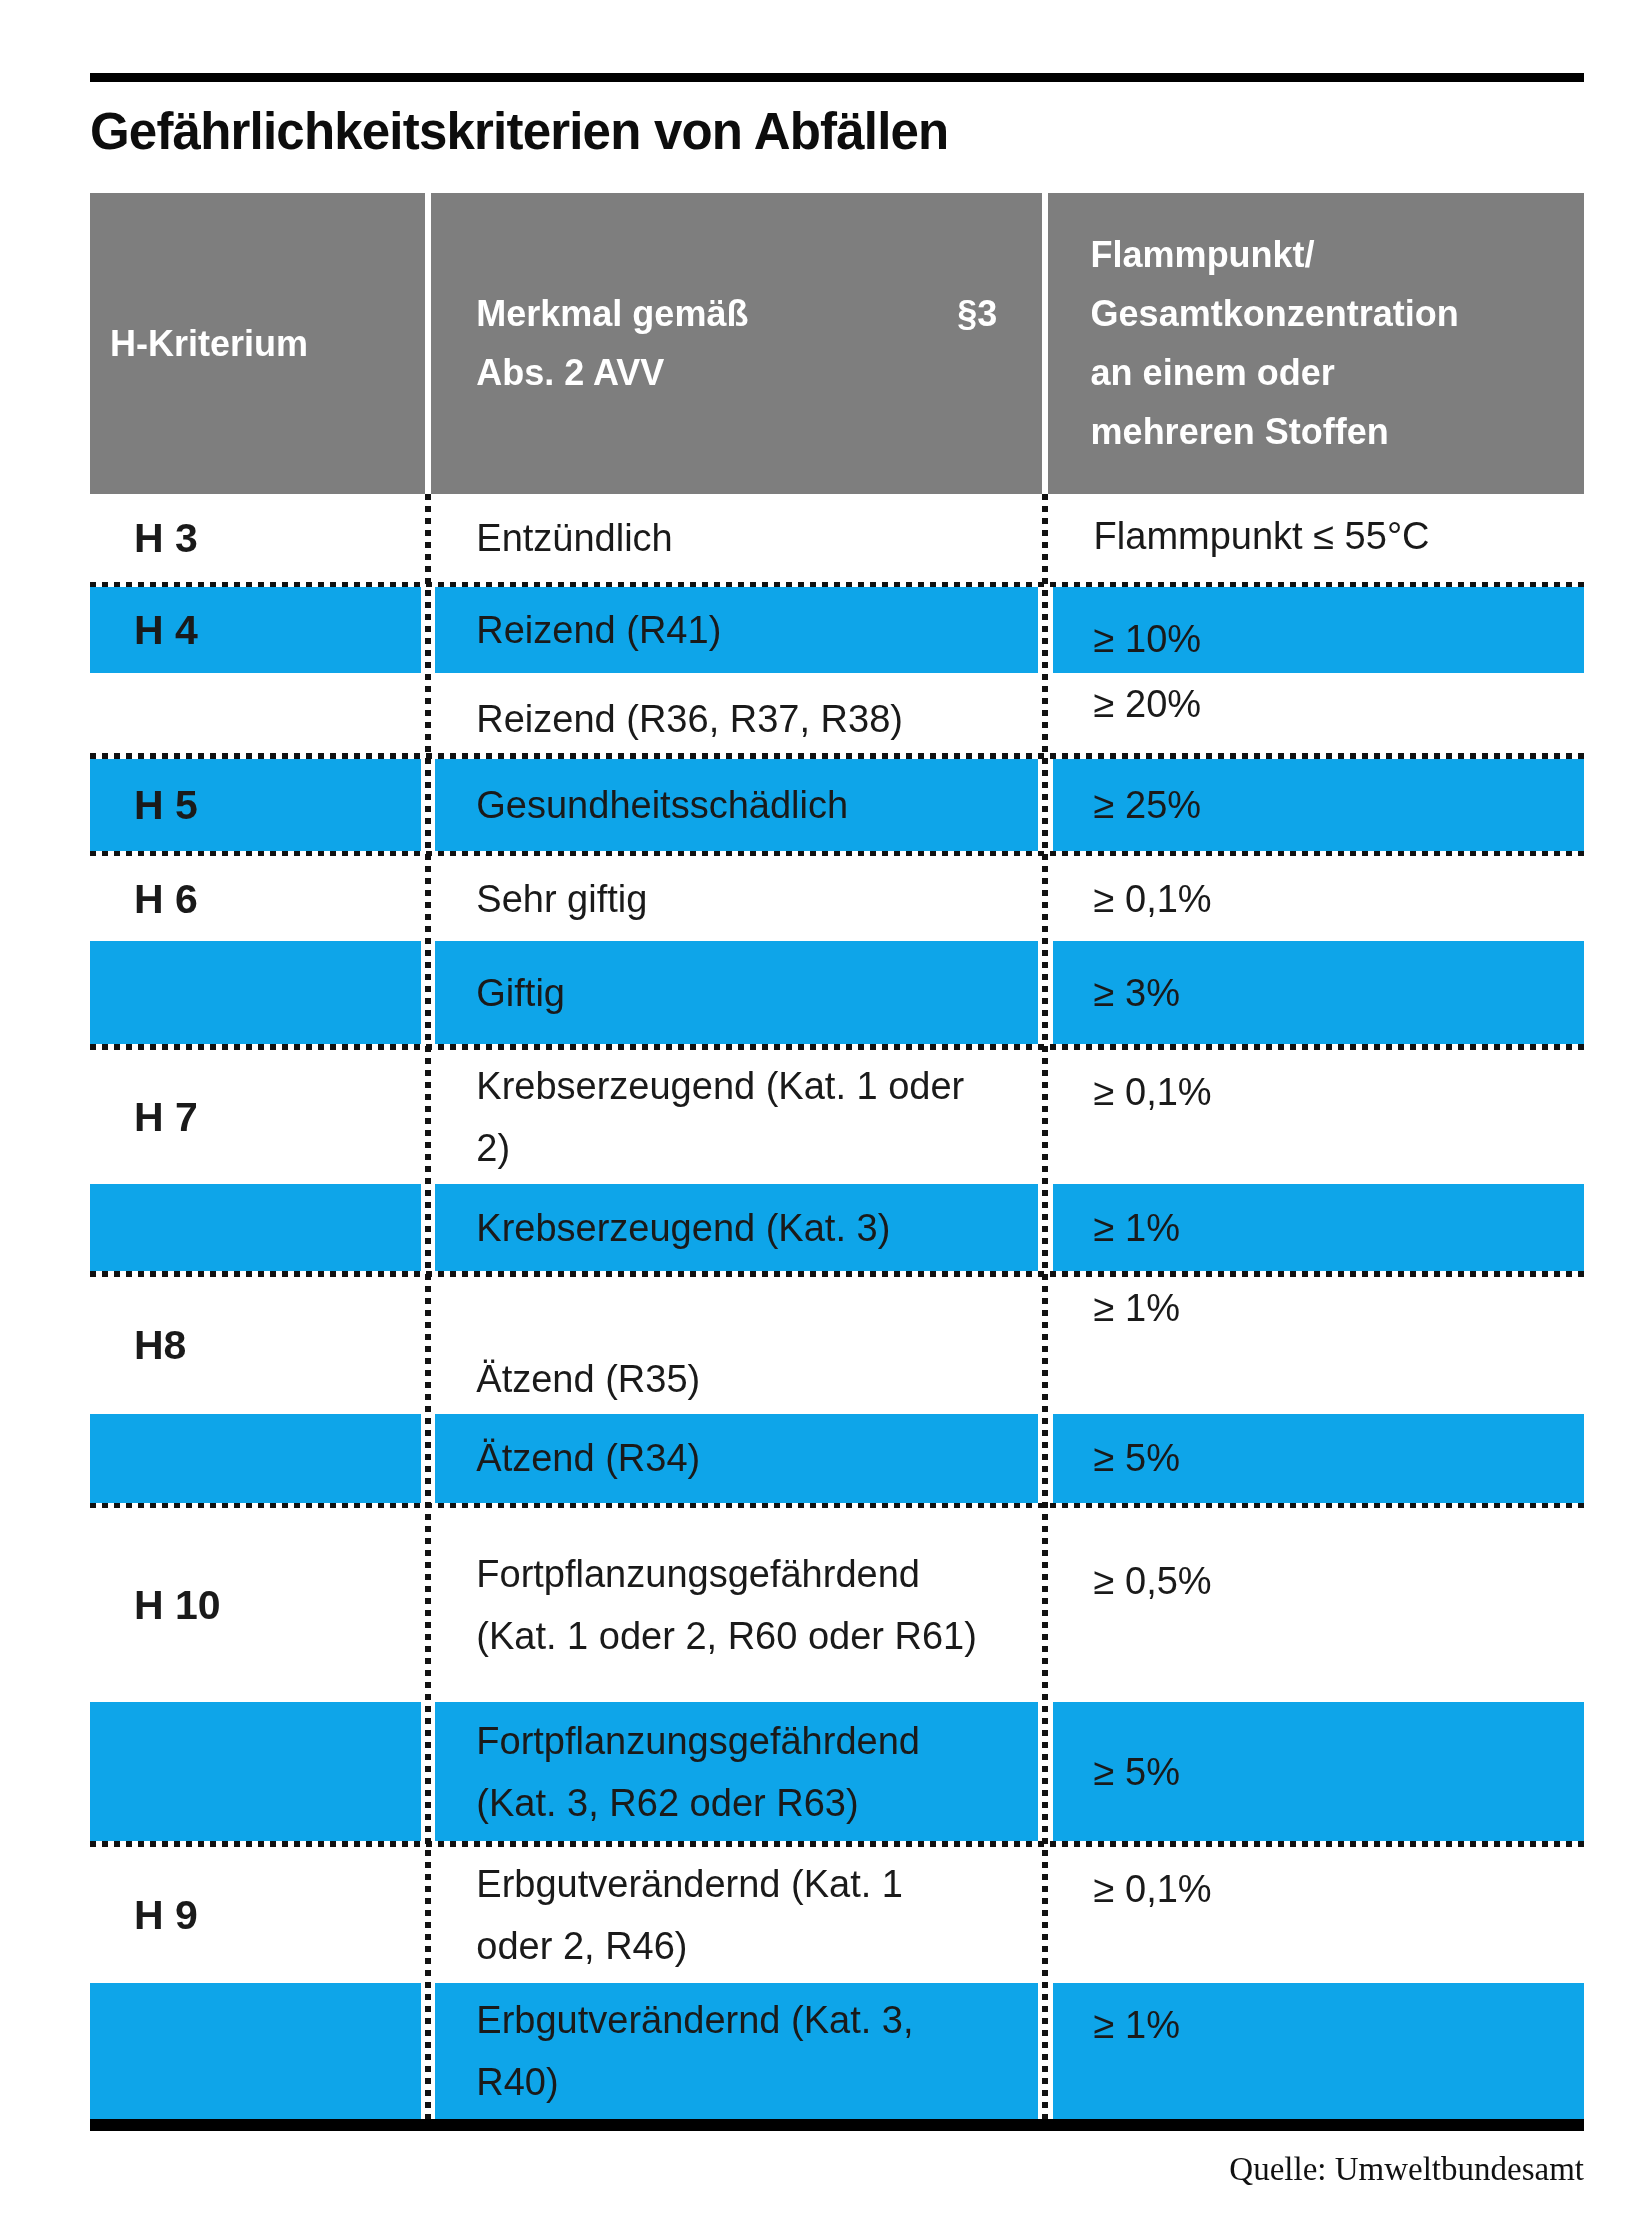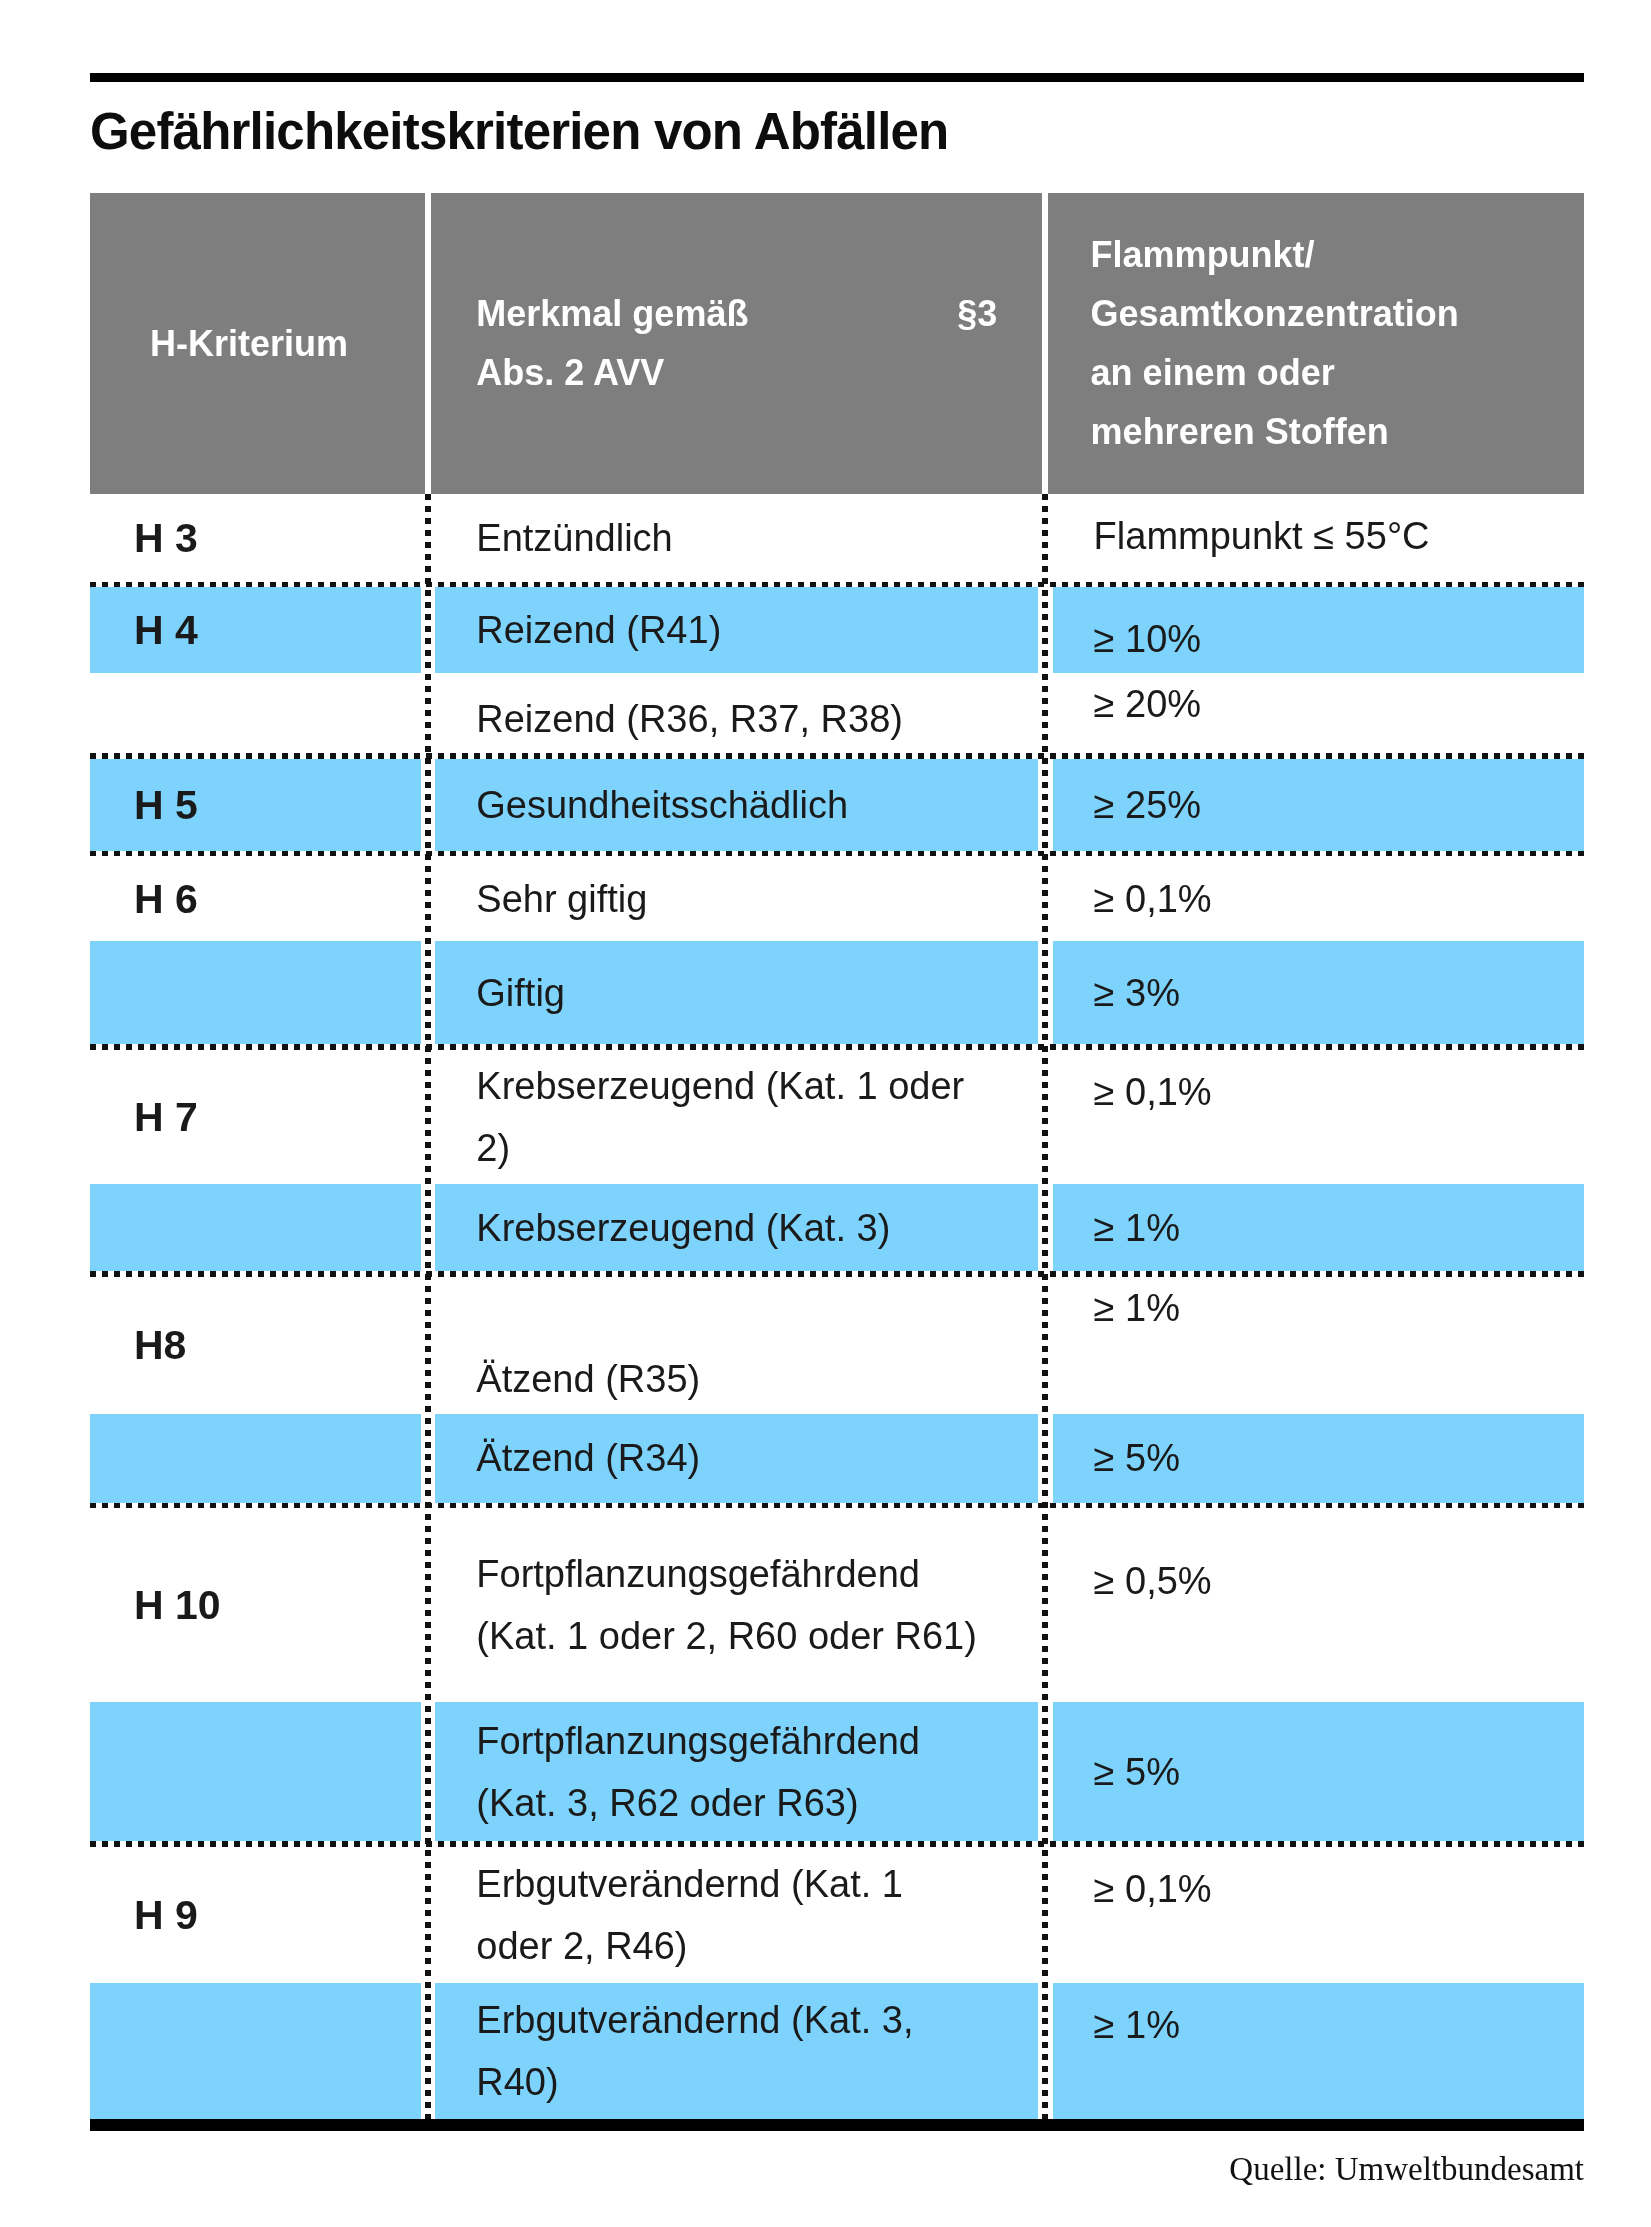--- a/index.html
+++ b/index.html
@@ -46,37 +46,37 @@
     font-size: 36px;
     line-height: 59px;
   }
   .th {
     display: flex;
     flex-direction: column;
     justify-content: center;
     align-items: flex-start;
     white-space: pre-line;
   }
-  .th1 { grid-column: 1; padding-left: 60px; }
+  .th1 { grid-column: 1; padding-left: 20px; }
   .th2 { grid-column: 3; padding-left: 41px; padding-right: 41px; }
   .th3 { grid-column: 5; padding-left: 38px; padding-right: 16px; }
   .th2-line1 { display: flex; justify-content: space-between; width: 100%; }
   .hsep {
     position: absolute; top: 0; bottom: 0; width: 6.3px; background: #ffffff;
   }
   .hsep-1 { left: 335px; }
   .hsep-2 { left: 952px; }
 
   
   .tbody { position: relative; }
   .trow {
     display: grid;
     grid-template-columns: 331px 14.3px 603px 14.3px 531px;
   }
-  .trow.alt .c { background: #7dd3fc; }
+  .trow.alt .c { background: #0ea5e9; }
   .g { background: transparent; }
   .c {
     display: flex;
     flex-direction: column;
     justify-content: center;
     align-items: flex-start;
     font-size: 38px;
     line-height: 62px;
     white-space: pre-line;
   }

